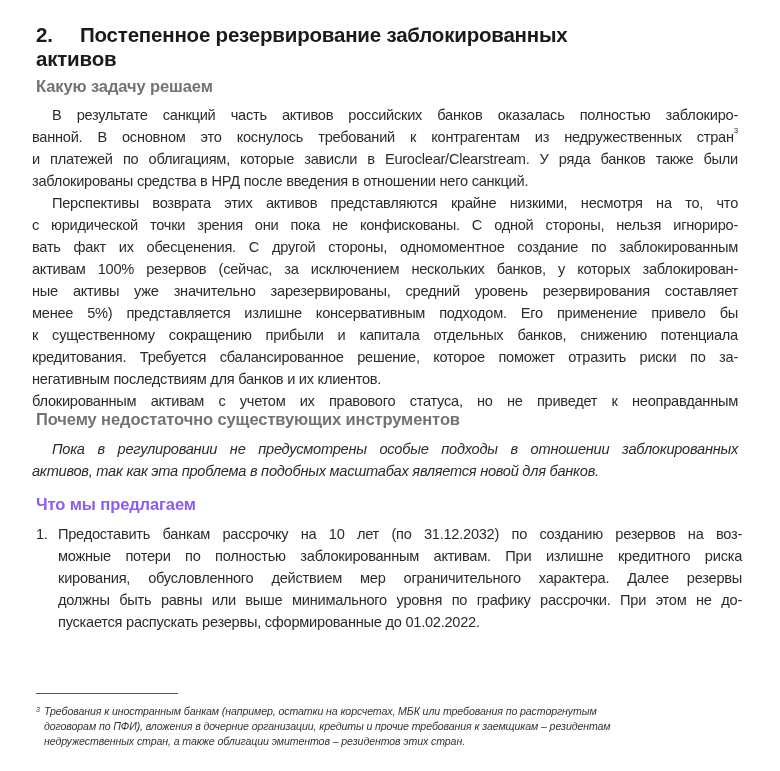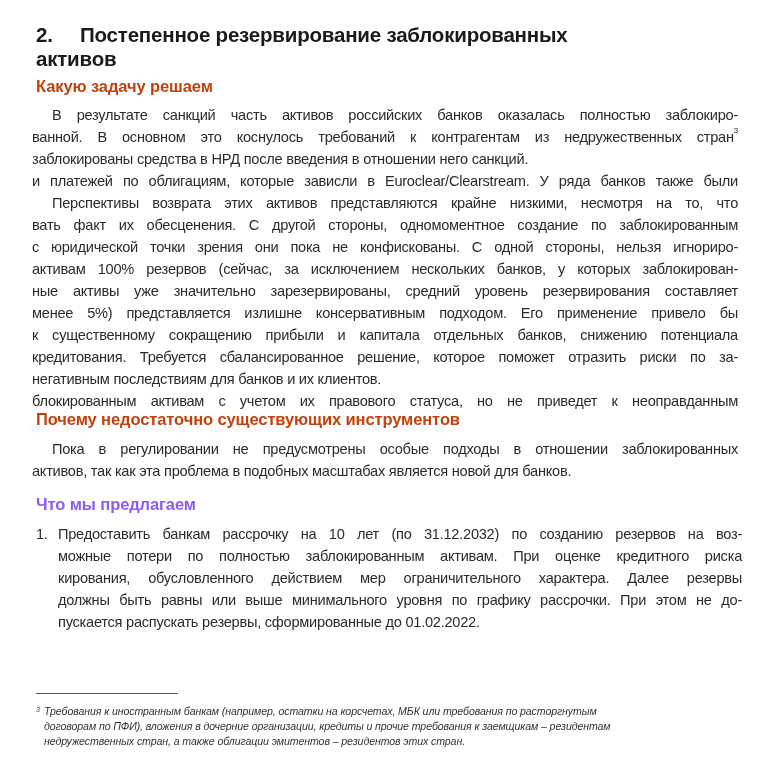--- a/index.html
+++ b/index.html
@@ -2,21 +2,21 @@
 <html><head>
 <meta charset="utf-8">
 <style>
   html, body { margin: 0; padding: 0; background: #ffffff; }
   body { width: 780px; height: 771px; overflow: hidden; position: relative;
          font-family: "Liberation Sans", sans-serif; color: #262626; }
   .page { position: absolute; left: 0; top: 0; width: 620px; height: 771px; margin-top: 7px; }
   .h1 { position: absolute; left: 36px; top: 16px; font-size: 20.5px; font-weight: bold; color: #1a1a1a; letter-spacing: -0.2px; }
   .h1 .num { display: inline-block; width: 44px; }
   .sec { position: absolute; left: 36px; font-size: 16.5px; font-weight: bold; letter-spacing: -0.1px; }
-  .orange { color: #c2410c; }
+  .orange { color: #737373; }
   .green { color: #8b5cf6; }
   .para { position: absolute; left: 32px; width: 706px; font-size: 14.6px; line-height: 22px;
           text-align: justify; color: #2b2b2b; letter-spacing: -0.25px; }
   .para .line { display: block; white-space: nowrap; text-align: justify; text-align-last: justify; }
   .para .line.last { text-align-last: left; }
   .para .line.indent { padding-left: 20px; }
   sup { font-size: 8px; vertical-align: top; line-height: 10px; }
   .list { position: absolute; left: 36px; width: 706px; font-size: 14.6px; line-height: 22px; color: #2b2b2b; letter-spacing: -0.25px; }
   .list .num { position: absolute; left: 0; top: 0; }
   .list .body { margin-left: 22px; }
@@ -36,52 +36,52 @@
 
   <div class="h1">
     <span class="num">2.</span><span>Постепенное резервирование заблокированных активов</span>
   </div>
 
   <div class="sec orange" style="top:70px;">Какую задачу решаем</div>
 
   <div class="para" style="top:97px;">
     <span class="line indent">В результате санкций часть активов российских банков оказалась полностью заблокиро-</span>
     <span class="line"><span>ванной. В основном это коснулось требований к контрагентам из недружественных стран</span><sup>3</sup></span>
+    <span class="line">и платежей по облигациям, которые зависли в Euroclear/Clearstream. У ряда банков также были</span>
     <span class="line last">заблокированы средства в НРД после введения в отношении него санкций.</span>
-    <span class="line">и платежей по облигациям, которые зависли в Euroclear/Clearstream. У ряда банков также были</span>
   </div>
 
   <div class="para" style="top:185px;">
     <span class="line indent">Перспективы возврата этих активов представляются крайне низкими, несмотря на то, что</span>
+    <span class="line">с юридической точки зрения они пока не конфискованы. С одной стороны, нельзя игнориро-</span>
     <span class="line">вать факт их обесценения. С другой стороны, одномоментное создание по заблокированным</span>
-    <span class="line">с юридической точки зрения они пока не конфискованы. С одной стороны, нельзя игнориро-</span>
     <span class="line">активам 100% резервов (сейчас, за исключением нескольких банков, у которых заблокирован-</span>
     <span class="line">ные активы уже значительно зарезервированы, средний уровень резервирования составляет</span>
     <span class="line">менее 5%) представляется излишне консервативным подходом. Его применение привело бы</span>
     <span class="line">к существенному сокращению прибыли и капитала отдельных банков, снижению потенциала</span>
     <span class="line">кредитования. Требуется сбалансированное решение, которое поможет отразить риски по за-</span>
     <span class="line last">негативным последствиям для банков и их клиентов.</span>
     <span class="line">блокированным активам с учетом их правового статуса, но не приведет к неоправданным</span>
   </div>
 
   <div class="sec orange" style="top:403px;text-align:center;">Почему недостаточно существующих инструментов</div>
 
-  <div class="para" style="top:431px;">
+  <div class="para" style="top:431px;font-style:italic;">
     <span class="line indent">Пока в регулировании не предусмотрены особые подходы в отношении заблокированных</span>
     <span class="line last">активов, так как эта проблема в подобных масштабах является новой для банков.</span>
   </div>
 
   <div class="sec green" style="top:488px;">Что мы предлагаем</div>
 
   <div class="list" style="top:516px;">
     <div style="position:relative;">
       <span class="num">1.</span>
       <div class="body">
         <span class="line">Предоставить банкам рассрочку на 10 лет (по 31.12.2032) по созданию резервов на воз-</span>
-        <span class="line">можные потери по полностью заблокированным активам. При оценке кредитного риска</span>
+        <span class="line">можные потери по полностью заблокированным активам. При излишне кредитного риска</span>
         <span class="line">кирования, обусловленного действием мер ограничительного характера. Далее резервы</span>
         <span class="line">должны быть равны или выше минимального уровня по графику рассрочки. При этом не до-</span>
         <span class="line last">пускается распускать резервы, сформированные до 01.02.2022.</span>
       </div>
     </div>
   </div>
 
   <div class="fn-rule"></div>
 
   <div class="footnote">

